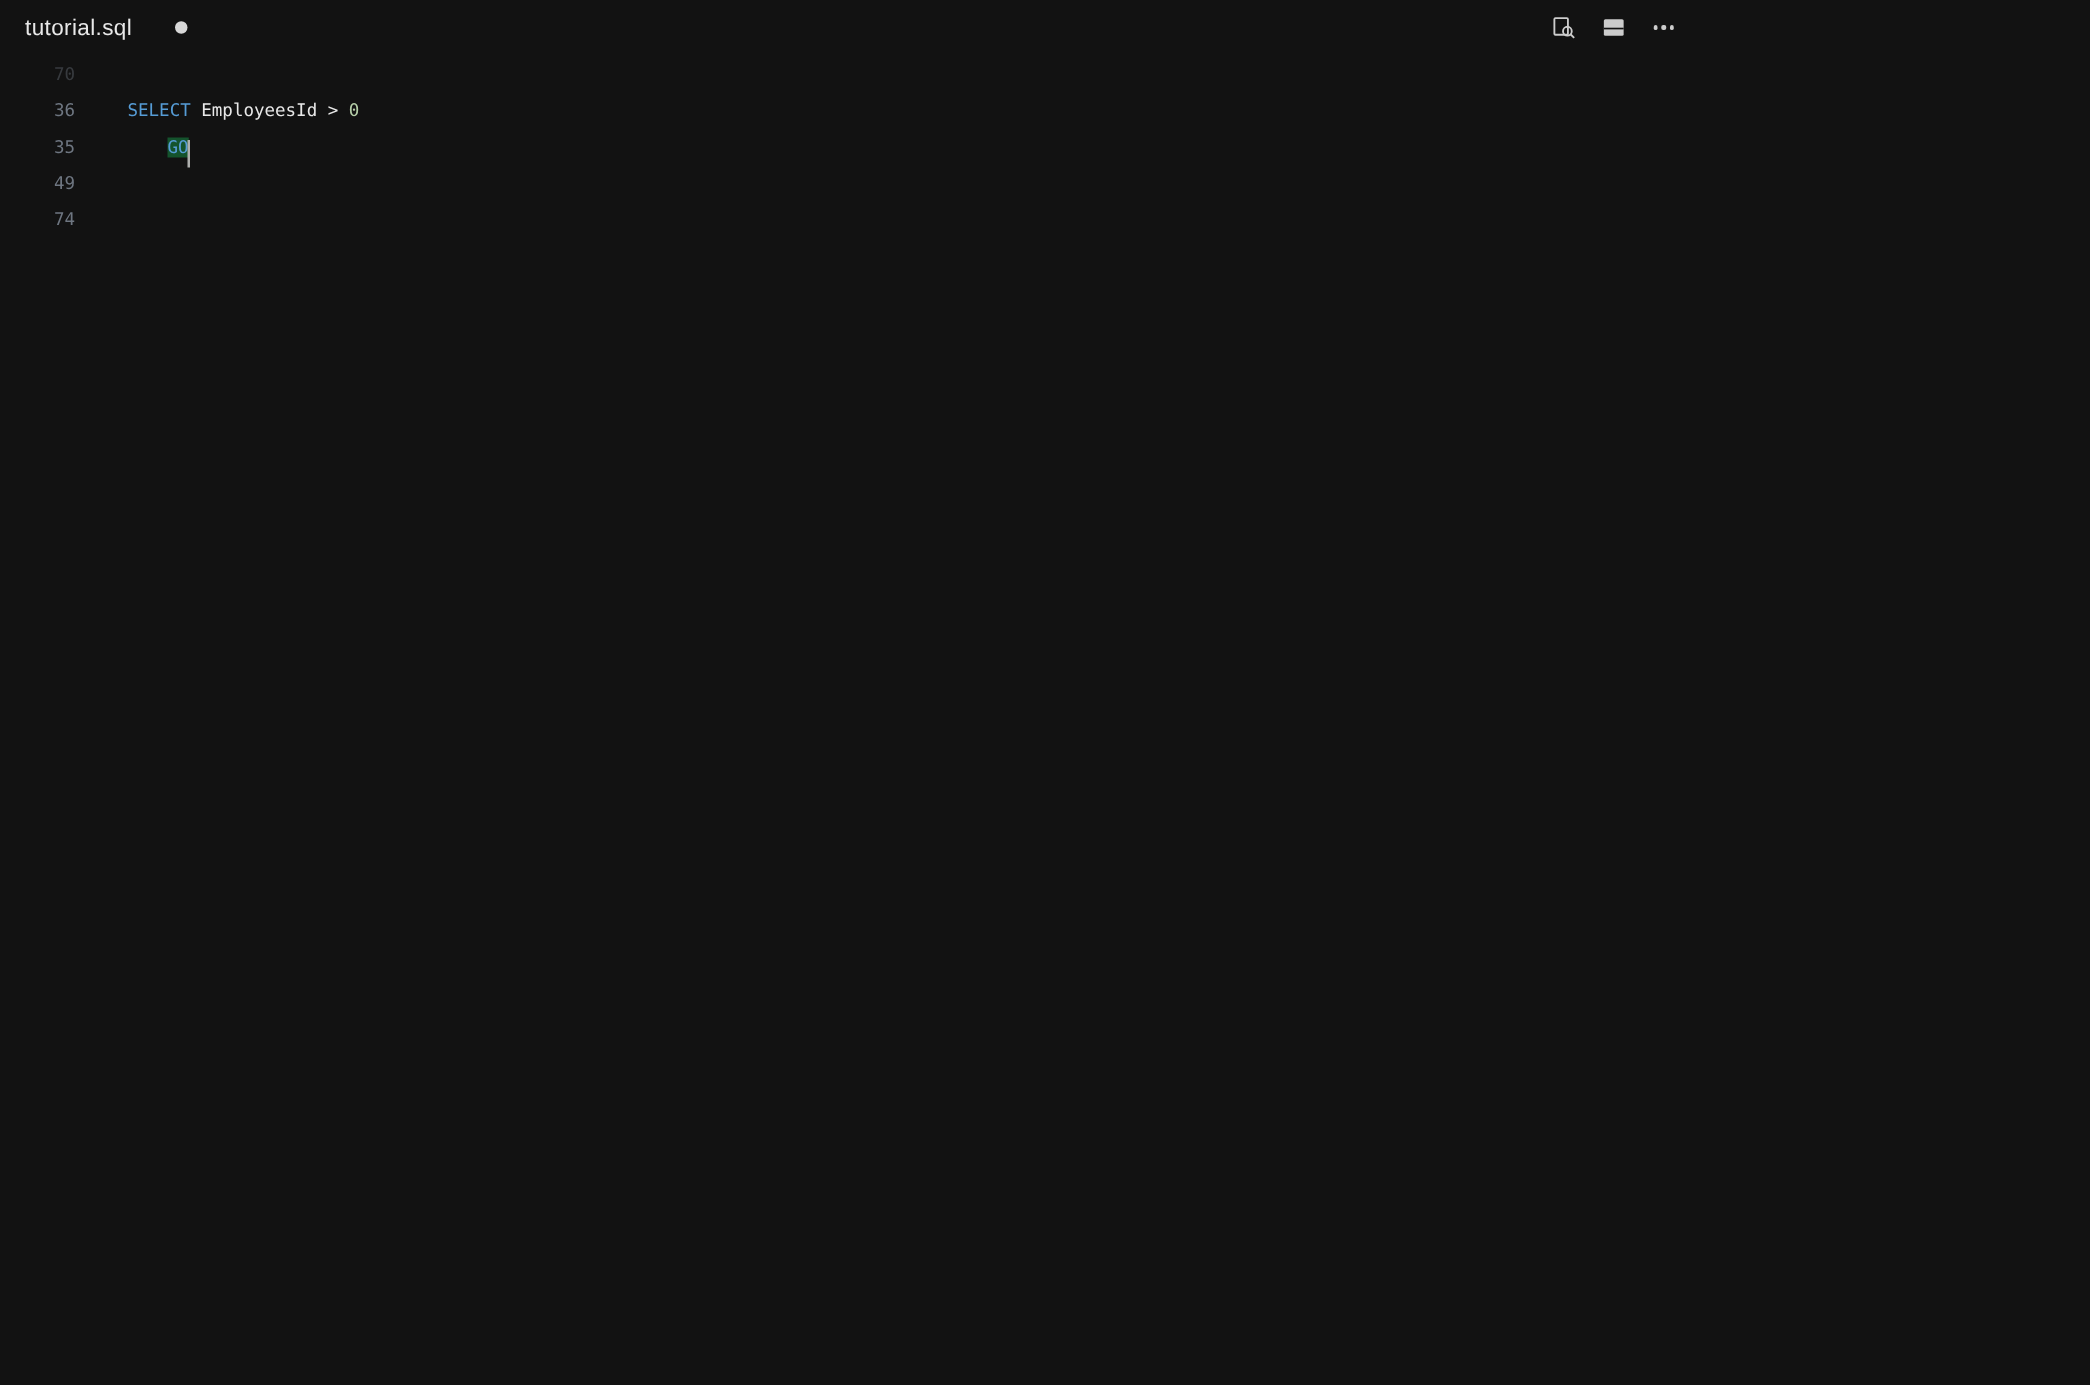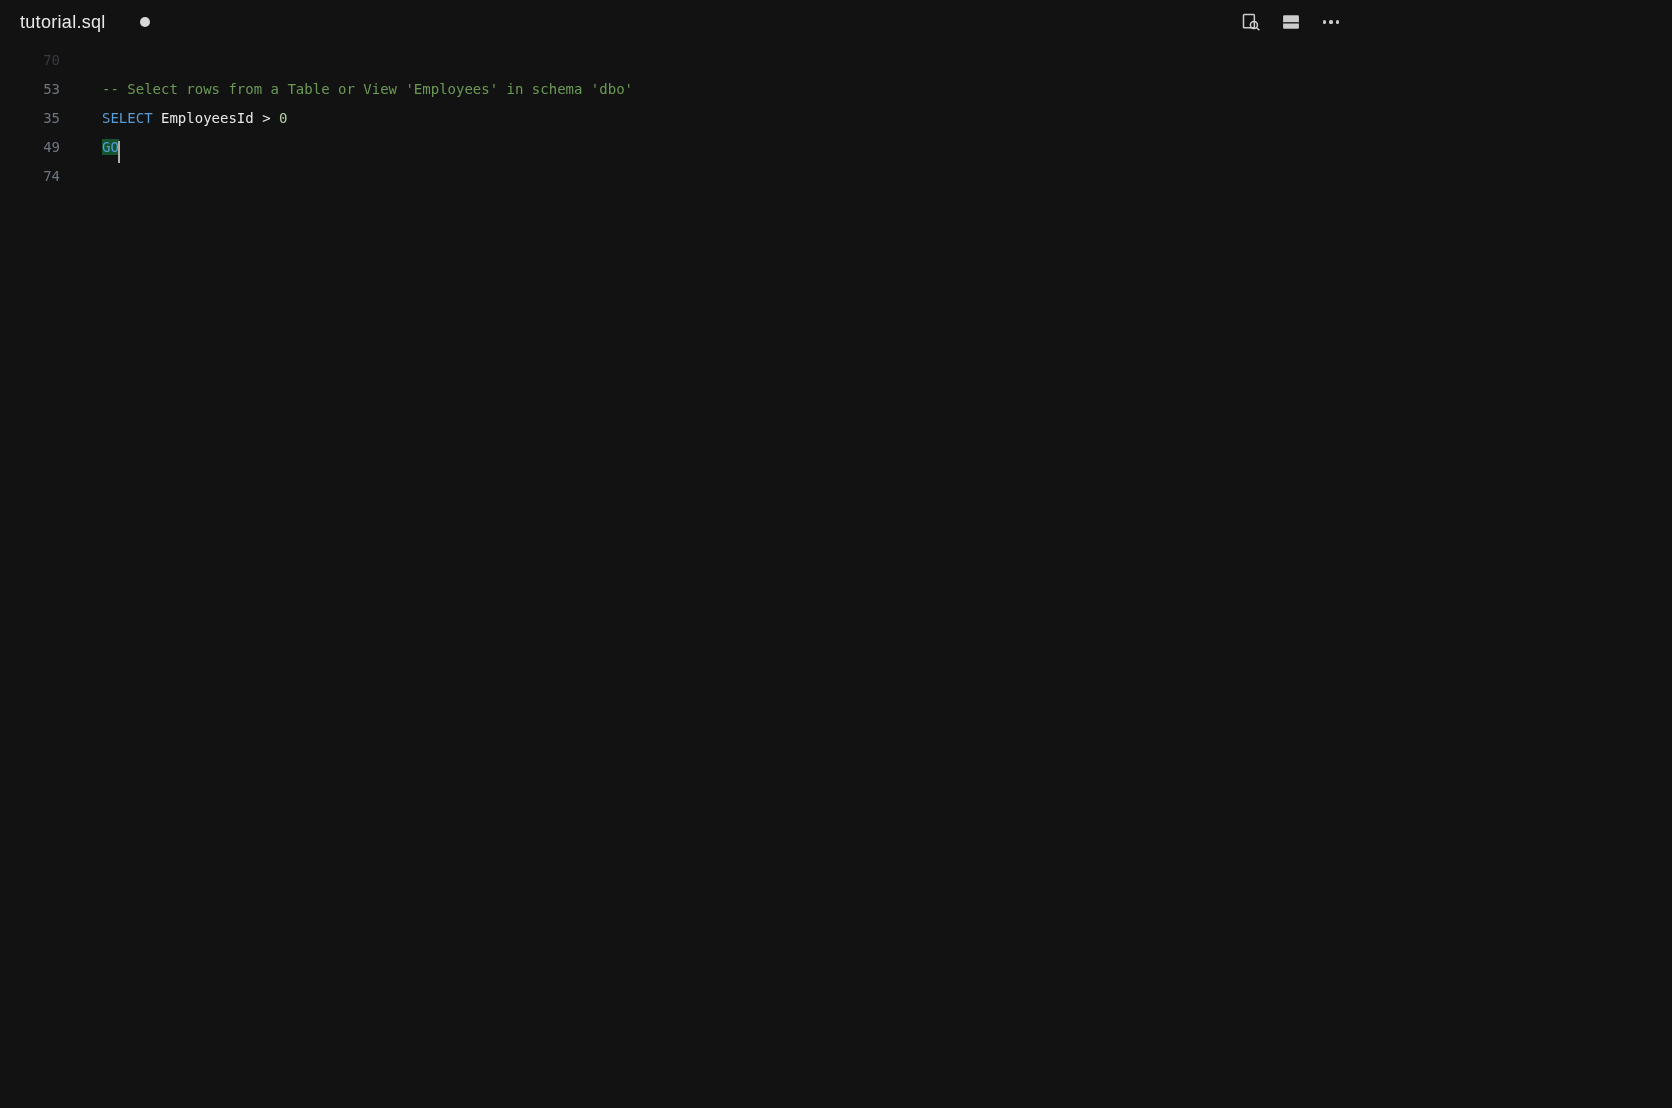--- a/index.html
+++ b/index.html
@@ -106,20 +106,21 @@
       height: 29px;
       white-space: pre;
       color: #d4d4d4;
     }
     .tk-comment { color: #6b9955; }
     .tk-keyword { color: #569cd6; }
     .tk-number { color: #b5cea8; }
     .tk-ident { color: #e8e8e8; }
     .tk-selected {
       background: #14532d;
+      margin-left: 32px;
     }
     .cursor {
       display: inline-block;
       width: 2px;
       height: 22px;
       background: #aeafad;
       vertical-align: text-top;
       margin-top: 2px;
       margin-left: -1px;
     }
@@ -150,24 +151,23 @@
       <span></span>
         <span></span>
         <span></span>
     </div>
   </div>
 </div>
 
 <div class="editor">
   <div class="gutter">
     <div class="ln faded">70</div>
-    <div class="ln">53</div>
+    <div class="ln">36</div>
     <div class="ln">35</div>
     <div class="ln">49</div>
     <div class="ln">74</div>
   </div>
   <div class="code">
     <div class="line"></div>
-    <div class="line"><span class="tk-comment">-- Select rows from a Table or View 'Employees' in schema 'dbo'</span></div>
     <div class="line"><span class="tk-keyword">SELECT</span> <span class="tk-ident">EmployeesId</span> <span class="tk-ident">&gt;</span> <span class="tk-number">0</span></div>
     <div class="line"><span class="tk-keyword tk-selected">GO</span><span class="cursor"></span></div>
   </div>
 </div>
 
 </body></html>

